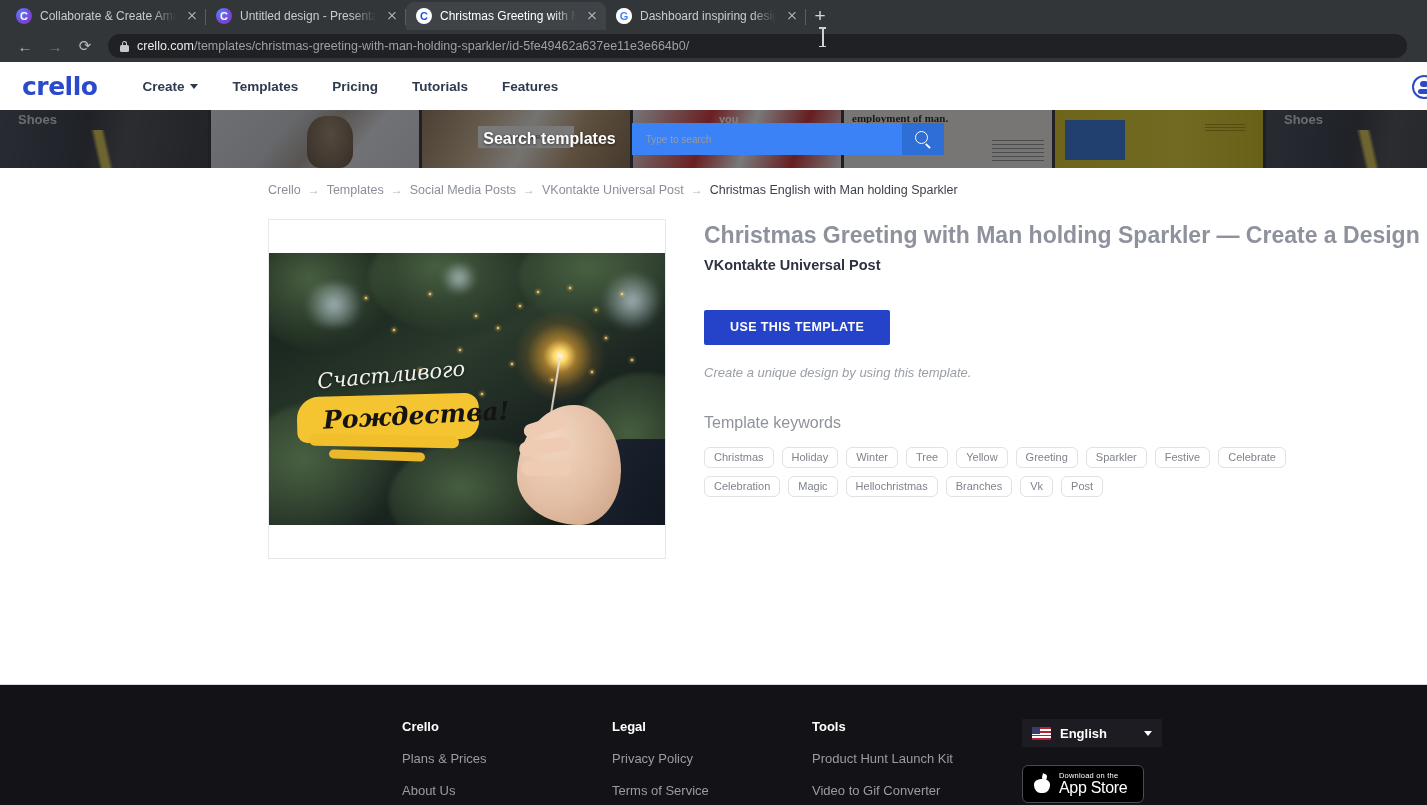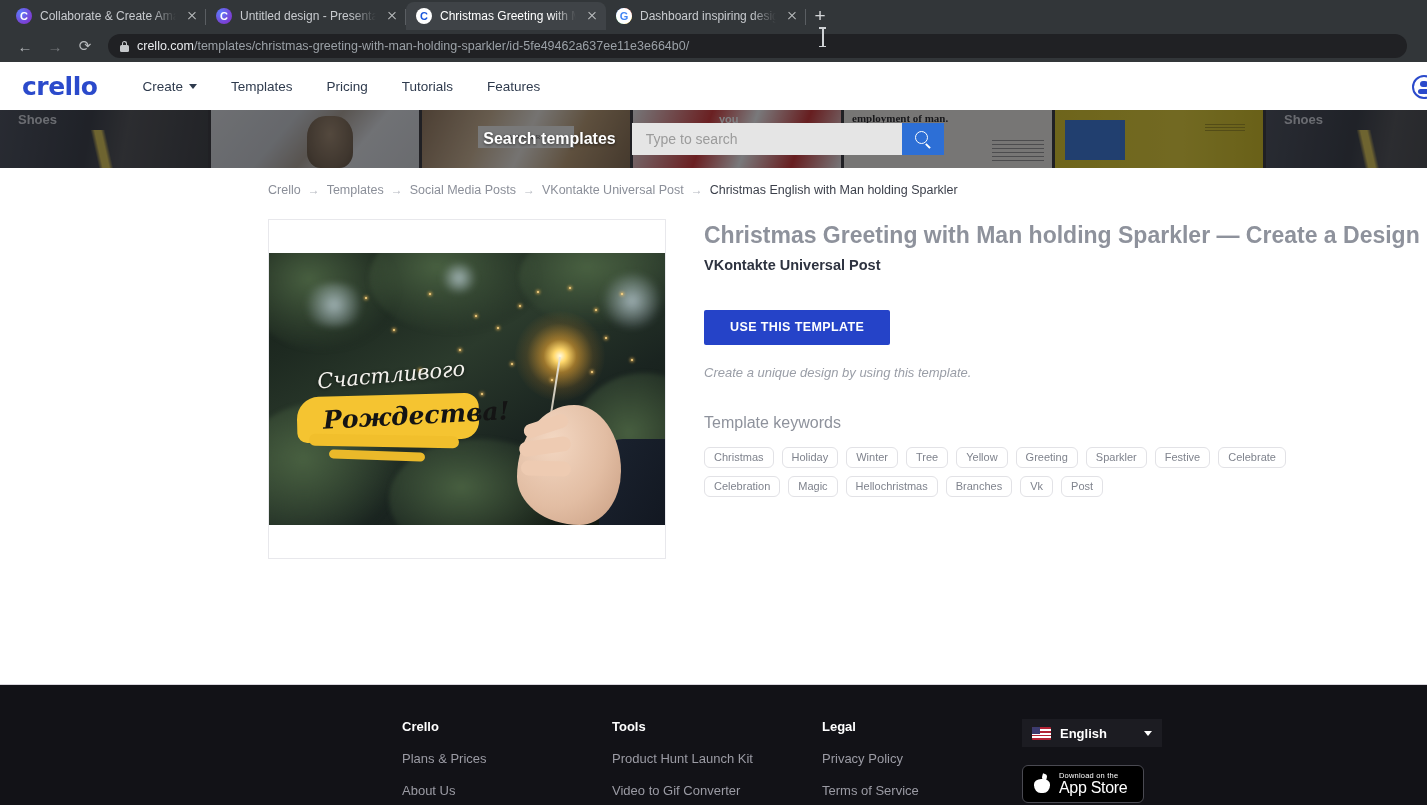--- a/index.html
+++ b/index.html
@@ -113,21 +113,21 @@
   .navbar {
     height: 48px; display: flex; align-items: center; gap: 0;
     padding: 0 22px; background: #fff; position: relative; z-index: 5;
   }
   .logo {
     font-size: 25px; font-weight: 700; color: #2b4acb; letter-spacing: -0.5px;
     margin-right: 28px; font-family: "DejaVu Sans", sans-serif;
   }
   .navlink {
     font-size: 13.5px; color: #2e3a4d; padding: 0 17px; display: flex;
-    align-items: center; gap: 6px; white-space: nowrap;
+    align-items: center; gap: 6px; white-space: nowrap; font-weight: bold;
   }
   .tri-down {
     width: 0; height: 0; border-left: 4px solid transparent;
     border-right: 4px solid transparent; border-top: 5px solid #2e3a4d;
   }
   .nav-spacer { flex: 1; }
   .account-icon {
     position: absolute; right: -9px; top: 13px; width: 24px; height: 24px;
     border-radius: 50%; border: 2px solid #2b4acb; display: flex;
     align-items: center; justify-content: center;
@@ -216,22 +216,22 @@
     position: absolute; left: 0; right: 0; top: 0; bottom: 0;
     display: flex; align-items: center; justify-content: center; gap: 16px;
     z-index: 3;
   }
   .hero-search-label {
     font-size: 16px; font-weight: 700; color: #fff;
     text-shadow: 0 1px 3px rgba(0,0,0,.6);
   }
   .searchwrap { display: flex; height: 32px; }
   .searchinput {
-    width: 270px; height: 32px; border: none; outline: none; background: #e5e5e5;
-    padding: 0 14px; font-size: 14px; color: #333;
+    width: 270px; height: 32px; border: none; outline: none; background: #3b82f6;
+    padding: 0 14px; font-size: 10px; color: #333;
     font-family: "Liberation Sans", sans-serif;
   }
   .searchinput::placeholder { color: #9b9b9b; }
   .searchbtn {
     width: 42px; height: 32px; background: #2d6fd6; border: none;
     display: flex; align-items: center; justify-content: center; cursor: pointer;
   }
   .mag { position: relative; width: 16px; height: 16px; }
   .mag::before {
     content: ""; position: absolute; left: 0; top: 0; width: 11px; height: 11px;
@@ -587,30 +587,30 @@
 
   <div class="footer">
     <div class="footer-inner">
 
       <div class="fcol">
         <div class="fcol-title">Crello</div>
         <a>Plans &amp; Prices</a>
         <a>About Us</a>
       </div>
 
+      <div class="fcol legal">
+        <div class="fcol-title">Legal</div>
+        <a>Privacy Policy</a>
+        <a>Terms of Service</a>
+      </div>
+
       <div class="fcol">
         <div class="fcol-title">Tools</div>
         <a>Product Hunt Launch Kit</a>
         <a>Video to Gif Converter</a>
-      </div>
-
-      <div class="fcol legal">
-        <div class="fcol-title">Legal</div>
-        <a>Privacy Policy</a>
-        <a>Terms of Service</a>
       </div>
 
       <div class="fright">
         <div class="lang">
           <span class="flag"></span>
           <span>English</span>
           <span class="sp"></span>
           <span class="tri"></span>
         </div>
         <div class="appstore">

